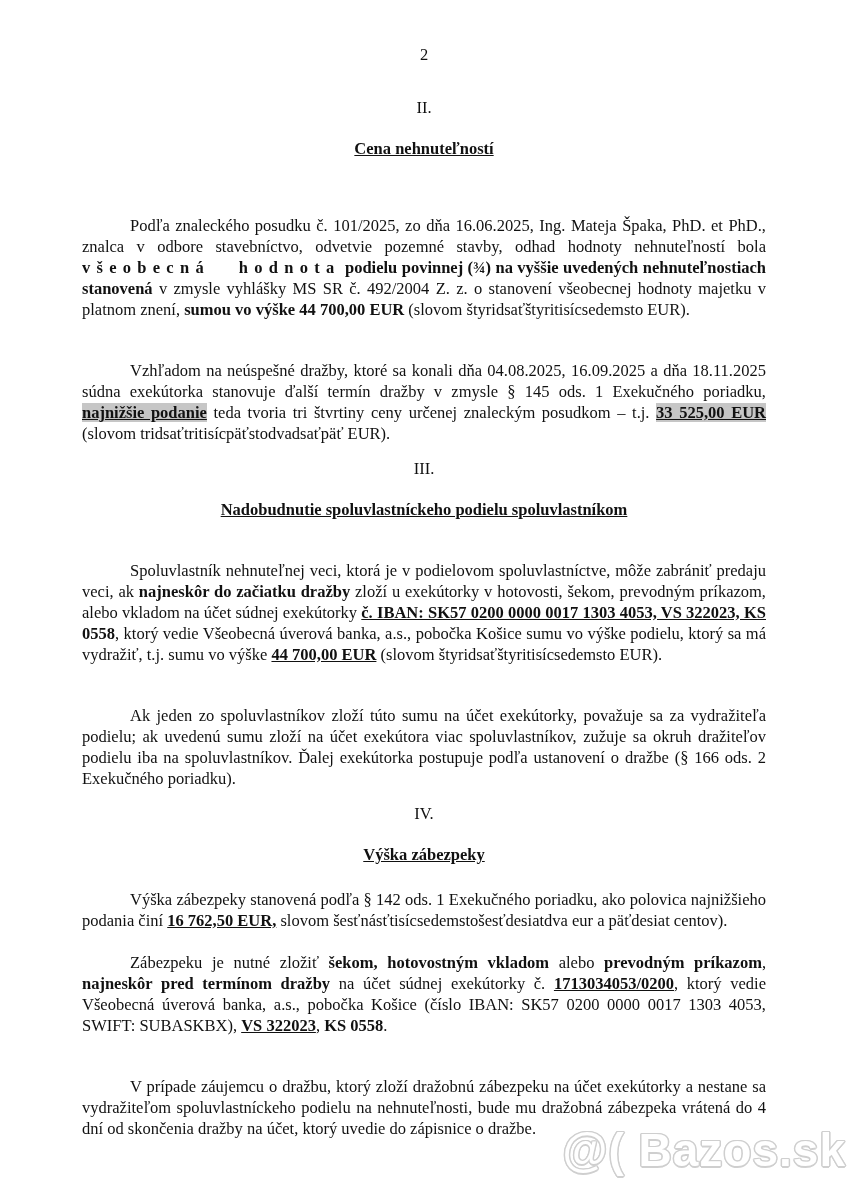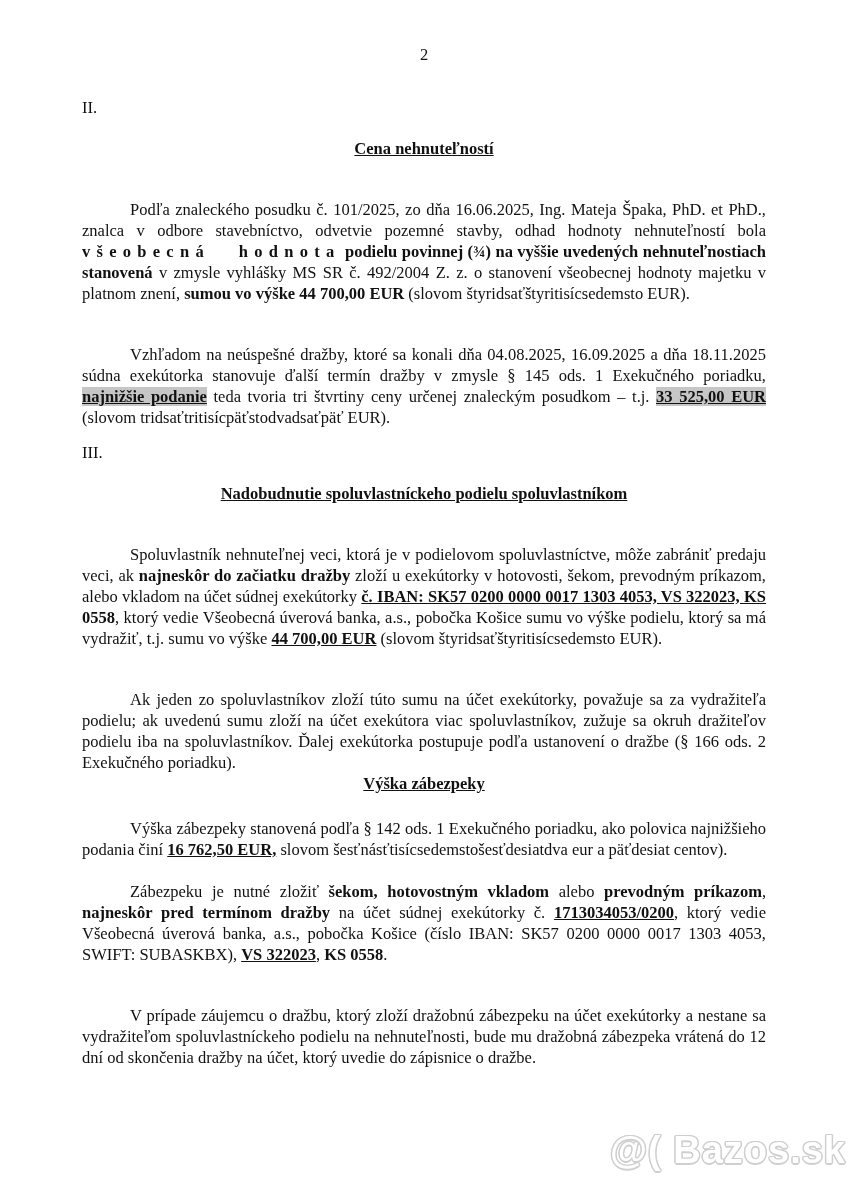--- a/index.html
+++ b/index.html
@@ -14,40 +14,40 @@
     position:relative; overflow:hidden;
     font-family:"Liberation Serif", serif;
     color:var(--ink);
     font-size:16.5px; line-height:21px;
   }
   .page{
     position:absolute; inset:0;
     padding:44px 82px 0 82px;
   }
   .page-number{ text-align:center; margin-bottom:32px; }
-  .sec-numeral{ text-align:left; margin-bottom:20px; }
+  .sec-numeral{ text-align:center; margin-bottom:20px; }
   .sec-title{
     text-align:center; font-weight:bold; text-decoration:underline;
     margin-bottom:29px;
   }
-  .sec2 .sec-title{ margin-bottom:40px; }
+  .sec2 .sec-title{ margin-bottom:56px; }
   .sec4 .sec-title{ margin-bottom:24px; }
   .sec-numeral.gap-top{ margin-top:14px; }
   p.para{
     text-align:justify; text-indent:48px;margin-top:40px;
   }
   p.para.space-before{ margin-top:21px; }
   .b{ font-weight:bold; }
   .u{ text-decoration:underline; }
   .hl{ background:var(--hl);text-decoration:underline; }
   .ls{ letter-spacing:0.38em; word-spacing:1.1em; }
   .watermark{
     position:absolute; right:2px; top:1140px;
     font-family:"Liberation Sans", sans-serif;
-    font-weight:bold; font-size:38px; letter-spacing:1px;
+    font-weight:bold; font-size:46px; letter-spacing:1px;
     color:#ffffff;
     text-shadow:
       1.5px 0 var(--wm), -1.5px 0 var(--wm),
       0 1.5px var(--wm), 0 -1.5px var(--wm),
       1px 1px var(--wm), -1px -1px var(--wm),
       1px -1px var(--wm), -1px 1px var(--wm);
     white-space:nowrap;
   }
 </style>
 </head>
@@ -65,21 +65,22 @@
   </div>
 
   <div class="section sec3">
     <div class="sec-numeral gap-top">III.</div>
     <div class="sec-title">Nadobudnutie spoluvlastníckeho podielu spoluvlastníkom</div>
     <p class="para"><span>Spoluvlastník nehnuteľnej veci, ktorá je v podielovom spoluvlastníctve, môže zabrániť predaju veci, ak </span><span class="b">najneskôr do začiatku dražby</span><span> zloží u exekútorky v hotovosti, šekom, prevodným príkazom, alebo vkladom na účet súdnej exekútorky </span><span class="b u">č. IBAN: SK57 0200 0000 0017 1303 4053, VS 322023, KS</span><span class="b"> 0558</span><span>, ktorý vedie Všeobecná úverová banka, a.s., pobočka Košice sumu vo výške podielu, ktorý sa má vydražiť, t.j. sumu vo výške </span><span class="b u">44 700,00 EUR</span><span> (slovom štyridsaťštyritisícsedemsto EUR).</span></p>
     <p class="para"><span>Ak jeden zo spoluvlastníkov zloží túto sumu na účet exekútorky, považuje sa za vydražiteľa podielu; ak uvedenú sumu zloží na účet exekútora viac spoluvlastníkov, zužuje sa okruh dražiteľov podielu iba na spoluvlastníkov. Ďalej exekútorka postupuje podľa ustanovení o dražbe (§ 166 ods. 2 Exekučného poriadku).</span></p>
   </div>
 
   <div class="section sec4">
+    <div class="sec-numeral gap-top">IV.</div>
     <div class="sec-title">Výška zábezpeky</div>
     <p class="para space-before"><span>Výška zábezpeky stanovená podľa § 142 ods. 1 Exekučného poriadku, ako polovica najnižšieho podania činí </span><span class="b u">16 762,50 EUR,</span><span> slovom šesťnásťtisícsedemstošesťdesiatdva eur a päťdesiat centov).</span></p>
     <p class="para space-before"><span>Zábezpeku je nutné zložiť </span><span class="b">šekom, hotovostným vkladom</span><span> alebo </span><span class="b">prevodným príkazom</span><span>, </span><span class="b">najneskôr pred termínom dražby</span><span> na účet súdnej exekútorky č. </span><span class="b u">1713034053/0200</span><span>, ktorý vedie Všeobecná úverová banka, a.s., pobočka Košice  (číslo IBAN: SK57 0200 0000 0017 1303 4053, SWIFT: SUBASKBX), </span><span class="b u">VS 322023</span><span>, </span><span class="b">KS 0558</span><span>.</span></p>
-    <p class="para"><span>V prípade záujemcu o dražbu, ktorý zloží dražobnú zábezpeku na účet exekútorky a nestane sa vydražiteľom spoluvlastníckeho podielu na nehnuteľnosti, bude mu dražobná zábezpeka vrátená do 12 dní od skončenia dražby na účet, ktorý uvedie do zápisnice o dražbe.</span></p>
+    <p class="para"><span>V prípade záujemcu o dražbu, ktorý zloží dražobnú zábezpeku na účet exekútorky a nestane sa vydražiteľom spoluvlastníckeho podielu na nehnuteľnosti, bude mu dražobná zábezpeka vrátená do 4 dní od skončenia dražby na účet, ktorý uvedie do zápisnice o dražbe.</span></p>
   </div>
 
 </div>
 
 <div class="watermark">@( Bazos.sk</div>
 
 </body></html>

